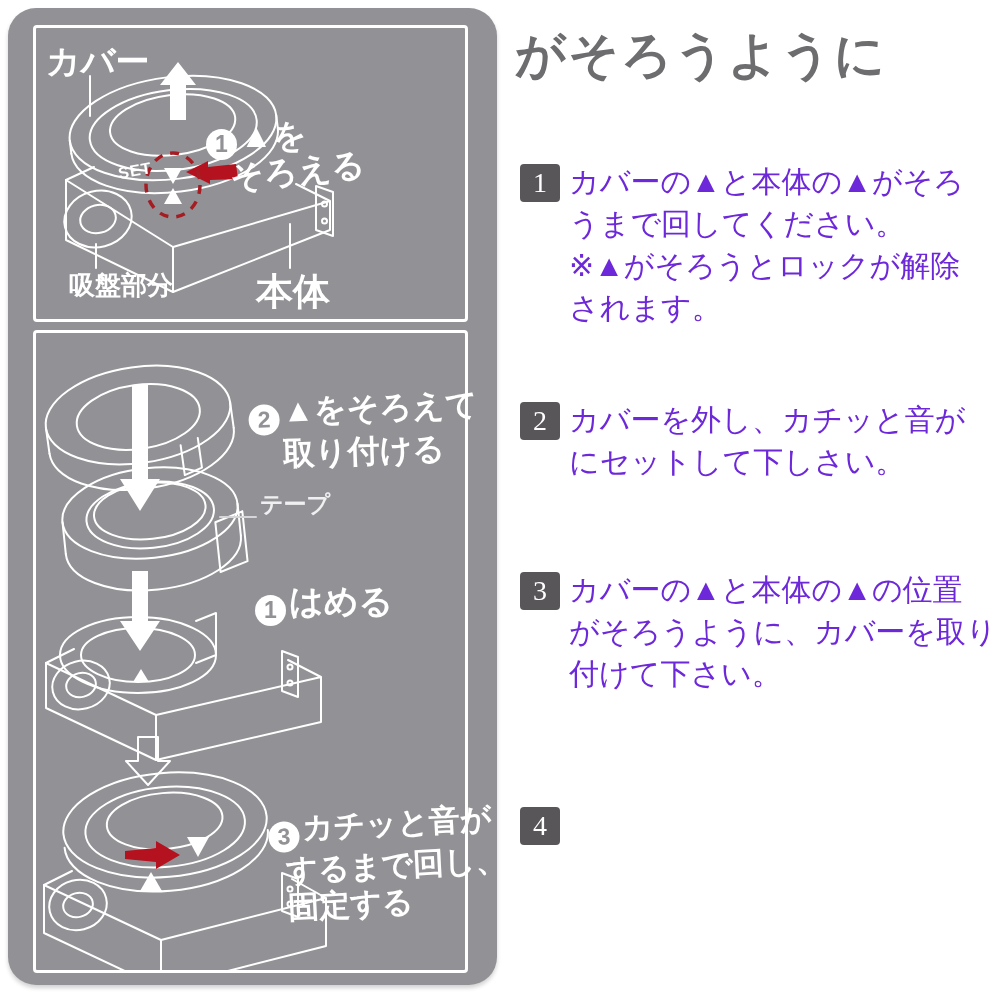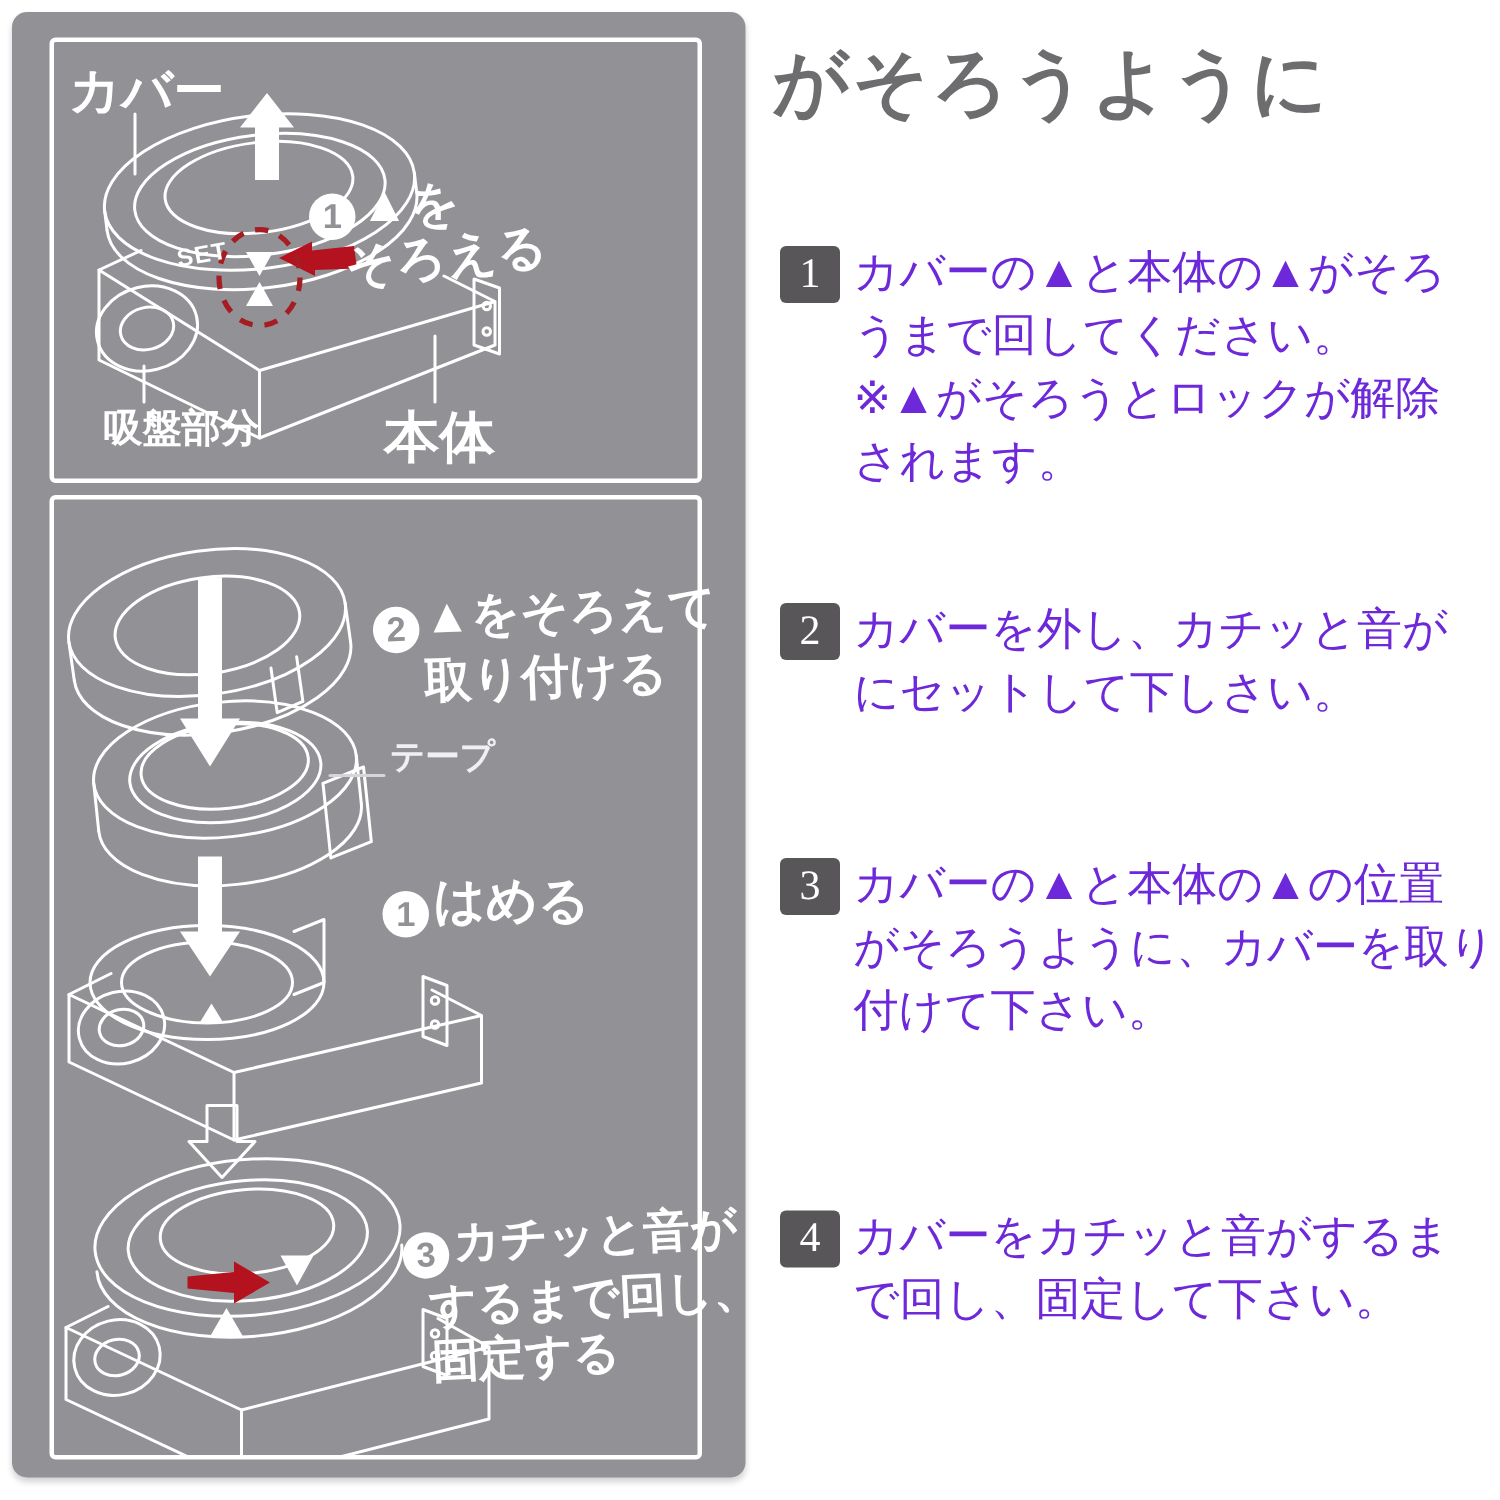--- a/index.html
+++ b/index.html
@@ -4,21 +4,21 @@
 <style>
   html,body{margin:0;padding:0;}
   body{
     width:1000px;height:1000px;position:relative;overflow:hidden;
     background:#ffffff;
     font-family:"Liberation Sans","DejaVu Sans",sans-serif;
   }
   
   .panel{
     position:absolute;left:8px;top:8px;width:489px;height:977px;
-    background:#929296;border-radius:10px;
+    background:#929296;border-radius:28px;
     box-shadow:0 3px 4px rgba(0,0,0,.18);
   }
   .dbox{
     position:absolute;left:25px;border:3px solid #ffffff;border-radius:4px;
     box-sizing:border-box;width:435px;
   }
   #box1{top:17px;height:297px;}
   #box2{top:322px;height:643px;}
   .dbox svg{position:absolute;left:0;top:0;}
   .dlabel{
@@ -197,15 +197,13 @@
 にセットして下しさい。</div>
 </div>
 <div class="step" id="step-3">
   <div class="badge">3</div>
   <div class="step-text">カバーの▲と本体の▲の位置
 がそろうように、カバーを取り
 付けて下さい。</div>
 </div>
 <div class="step" id="step-4">
   <div class="badge">4</div>
-  <div class="step-text">カバーをカチッと音がするま
-で回し、固定して下さい。</div>
 </div>
 
 </body></html>

